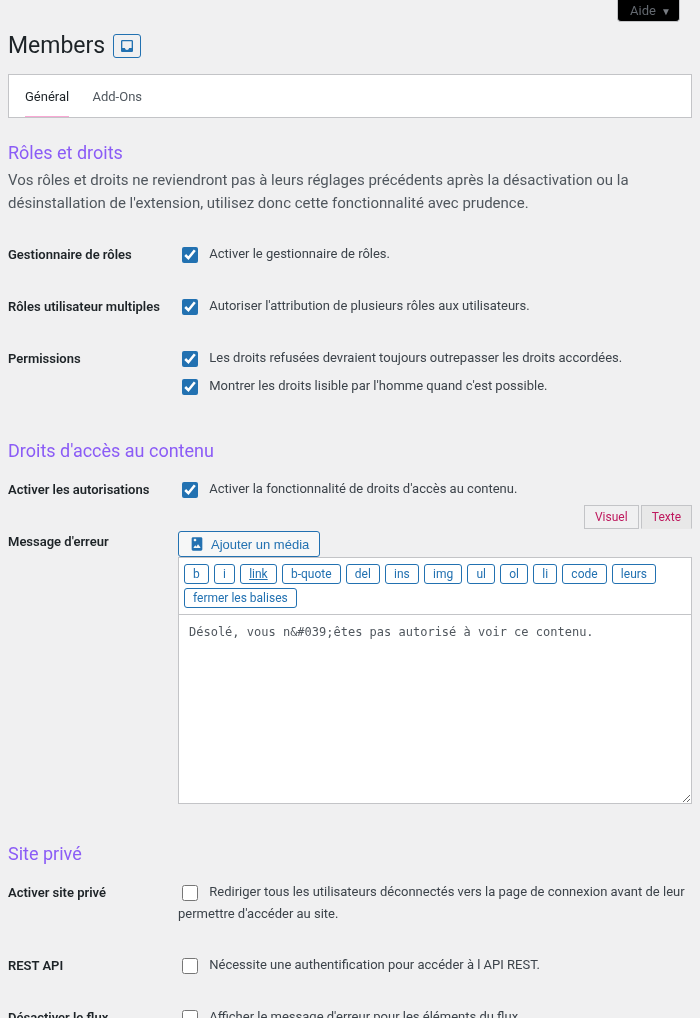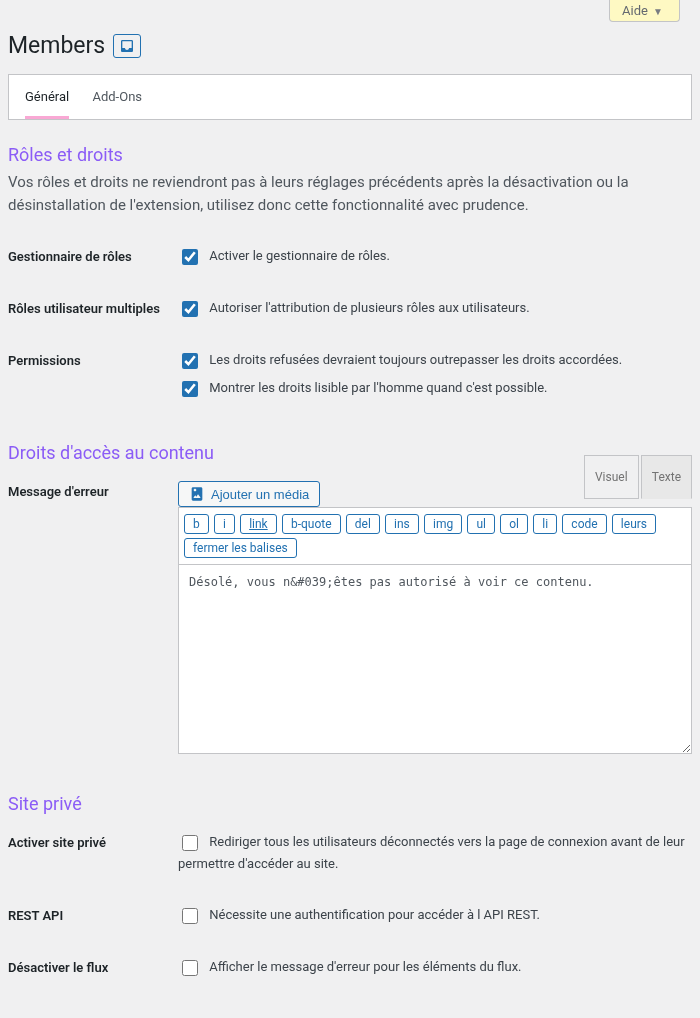--- a/index.html
+++ b/index.html
@@ -8,24 +8,24 @@
     font-family: -apple-system, BlinkMacSystemFont, "Segoe UI", Roboto, Oxygen-Sans, Ubuntu, Cantarell, "Helvetica Neue", sans-serif;
     font-size: 13px;
     color: #3c434a;
     background: #f0f0f1;
     width: 700px;
   }
   .wrap { padding: 0 8px 20px 8px; }
   .screen-meta { text-align: right; padding-right: 20px; }
   .help-tab {
     display: inline-block;
-    background: #fef9c3;
+    background: #000000;
     border: 1px solid #c3c4c7;
     border-top: none;
-    padding: 3px 16px 3px 12px;
+    padding: 3px 8px 3px 12px;
     font-size: 13px;
     border-radius: 0 0 4px 4px;
     cursor: pointer;
     color: #646970;
   }
   .help-tab .tri { font-size: 10px; color: #787c82; margin-left: 2px;}
   h1 {
     font-size: 23px;
     font-weight: 400;
     margin: 10px 0 15px 0;
@@ -53,21 +53,21 @@
   }
   .nav-tab {
     display: inline-block;
     margin-right: 20px;
     padding-bottom: 12px;
     font-size: 13px;
     color: #50575e;
     cursor: pointer;
   }
   .nav-tab.active {
-    border-bottom: 3px solid #f9a8d4;
+    border-bottom: 1px solid #f9a8d4;
     color: #1d2327;
   }
   h2.section {
     font-size: 18px;
     font-weight: 400;
     color: #8b5cf6;
     margin: 24px 0 6px 0;
   }
   p.desc {
     color: #50575e;
@@ -118,24 +118,24 @@
     margin-bottom: 0;
   }
   .media-btn svg { width: 16px; height: 16px; fill: #2271b1; margin-right: 6px; }
   .editor-tabs {
     float: right;
     margin-top: -26px;
   }
   .editor-tab {
     display: inline-block;
     border: 1px solid #c3c4c7;
-    padding: 14px 10px;
+    padding: 4px 10px;
     font-size: 12px;
     background: #f0f0f1;
-    color: #737373;
+    color: #be185d;
     cursor: pointer;
     margin-left: -1px;
   }
   .editor-tab.active {
     background: #e8e8e8;
     border-bottom-color: #e8e8e8;
   }
   .quicktags {
     background: #fff;
     border: 1px solid #c3c4c7;
@@ -227,20 +227,29 @@
           <span>Montrer les droits lisible par l'homme quand c'est possible.</span>
         </label>
       </td>
     </tr>
   </tbody>
     </table>
 
   <h2 class="section">Droits d'accès au contenu</h2>
   <table class="form-table">
     <tbody>
+        <tr>
+      <th>Activer les autorisations</th>
+      <td>
+        <label class="checkbox-row">
+          <input type="checkbox" checked="" style="">
+          <span>Activer la fonctionnalité de droits d'accès au contenu.</span>
+        </label>
+      </td>
+    </tr>
     <tr>
       <th>Message d'erreur</th>
       <td>
         <button type="button" class="media-btn">
           <svg viewBox="0 0 24 24">
                 <path d="M18 2H6c-1.1 0-2 .9-2 2v16c0 1.1.9 2 2 2h12c1.1 0 2-.9 2-2V4c0-1.1-.9-2-2-2zM9 4c1.1 0 2 .9 2 2s-.9 2-2 2-2-.9-2-2 .9-2 2-2zm6 14H7v-1l2.5-3 1.5 2 2.5-3.5L17 17v1h-2z"></path>
               </svg>
           <span>Ajouter un média</span>
         </button>
         <div class="editor-tabs">

